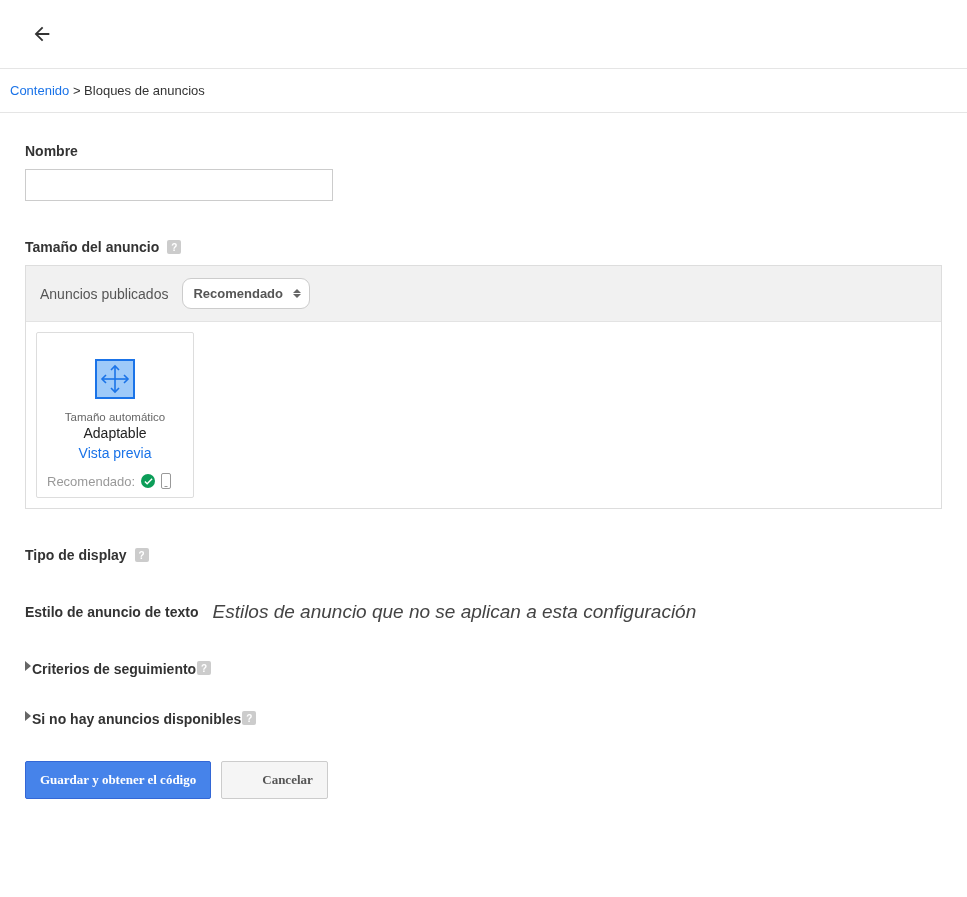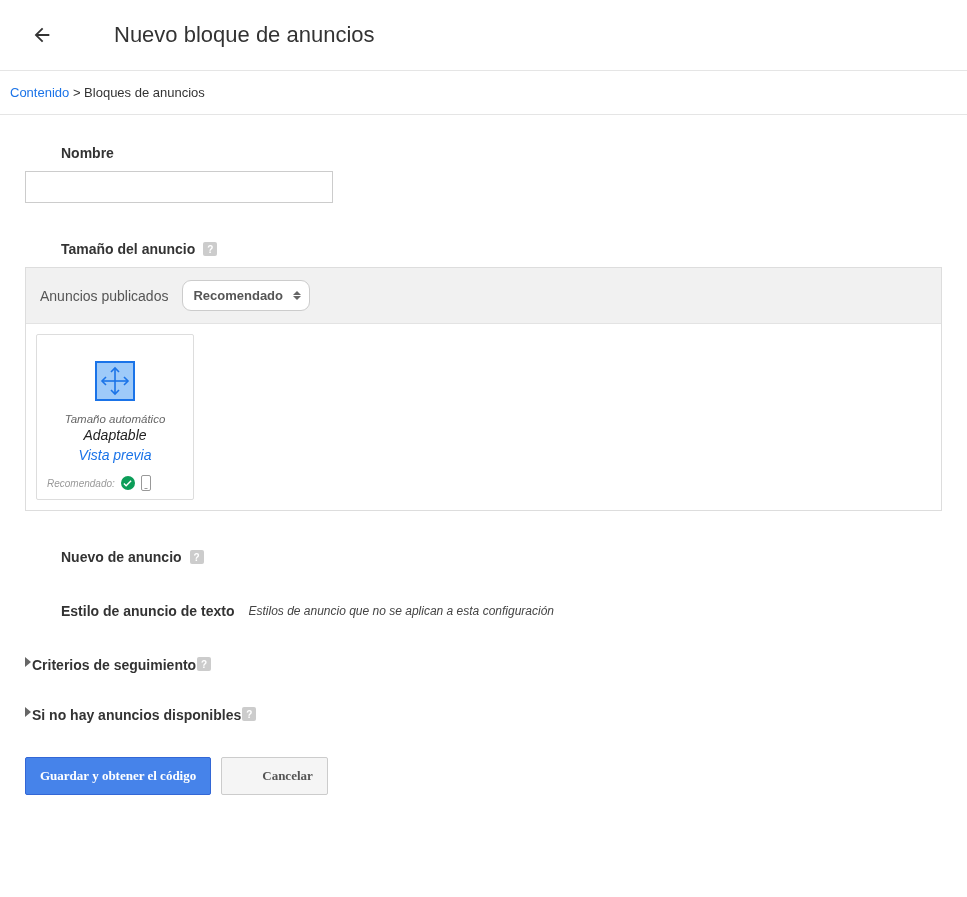--- a/index.html
+++ b/index.html
@@ -36,21 +36,20 @@
   .breadcrumb a { color: #1a73e8; text-decoration: none; cursor: pointer; }
   .content { padding: 30px 25px; }
   .field-label {
     font-size: 14px;
     font-weight: 700;
     color: #333;
     margin-bottom: 10px;
     display: flex;
     align-items: center;
     gap: 8px;
-    margin-left: 36px;
   }
   .help-icon {
     width: 14px; height: 14px;
     background: #ccc;
     color: #fff;
     font-size: 10px;
     font-weight: 700;
     display: inline-flex;
     align-items: center;
     justify-content: center;
@@ -110,21 +109,20 @@
     content: "";
     width: 0; height: 0;
     border-left: 4px solid transparent;
     border-right: 4px solid transparent;
   }
   .sort-icon::before { border-bottom: 4px solid #666; }
   .sort-icon::after  { border-top: 4px solid #666; }
   .adsize-body {
     background: #fff;
     padding: 10px;
-    font-style: italic;
   }
   .size-card {
     width: 158px;
     border: 1px solid #ddd;
     border-radius: 2px;
     padding: 26px 8px 8px 8px;
     text-align: center;
     background: #fff;
   }
   .size-icon {
@@ -146,21 +144,21 @@
     color: #222;
     margin-bottom: 4px;
   }
   .card-link {
     font-size: 14px;
     color: #1a73e8;
     cursor: pointer;
     margin-bottom: 12px;
   }
   .card-rec {
-    font-size: 10px;
+    font-size: 13px;
     color: #999;
     display: flex;
     align-items: center;
     gap: 6px;
     justify-content: flex-start;
     padding: 0 2px;
   }
   .check-badge {
     width: 14px; height: 14px;
     background: #0b9d58;
@@ -188,21 +186,21 @@
     background: #f7f7f7;
   }
   .textad-row {
     display: flex;
     align-items: center;
     gap: 14px;
     margin-bottom: 38px;
   }
   .textad-note {
     font-style: italic;
-    font-size: 12px;
+    font-size: 19px;
     color: #444;
   }
   .expander {
     display: flex;
     align-items: flex-start;
     gap: 1px;
     cursor: pointer;
     font-size: 14px;
     font-weight: 700;
     color: #333;
@@ -241,21 +239,20 @@
 </style>
 </head>
 <body>
 
 <div class="header">
   <div class="back-arrow">
     <svg width="22" height="22" viewBox="0 0 24 24">
       <path d="M20 11H7.83l5.59-5.59L12 4l-8 8 8 8 1.41-1.41L7.83 13H20v-2z" fill="#333"></path>
     </svg>
   </div>
-  <div class="page-title">Nuevo bloque de anuncios</div>
 </div>
 
 <div class="breadcrumb">
   <a>Contenido</a><span> &gt; </span><span>Bloques de anuncios</span>
 </div>
 
 <div class="content">
 
   <div class="section">
     <div class="field-label">Nombre</div>
@@ -301,21 +298,21 @@
             </span>
             <span class="phone-icon"></span>
           </div>
         </div>
       </div>
     </div>
   </div>
 
   <div class="section">
     <div class="field-label">
-      <span>Nuevo de anuncio</span>
+      <span>Tipo de display</span>
       <span class="help-icon">?</span>
     </div>
   </div>
 
   <div class="textad-row">
     <span class="field-label" style="margin-bottom:0">Estilo de anuncio de texto</span>
     <span class="textad-note">Estilos de anuncio que no se aplican a esta configuración</span>
   </div>
 
   <div class="expander">

